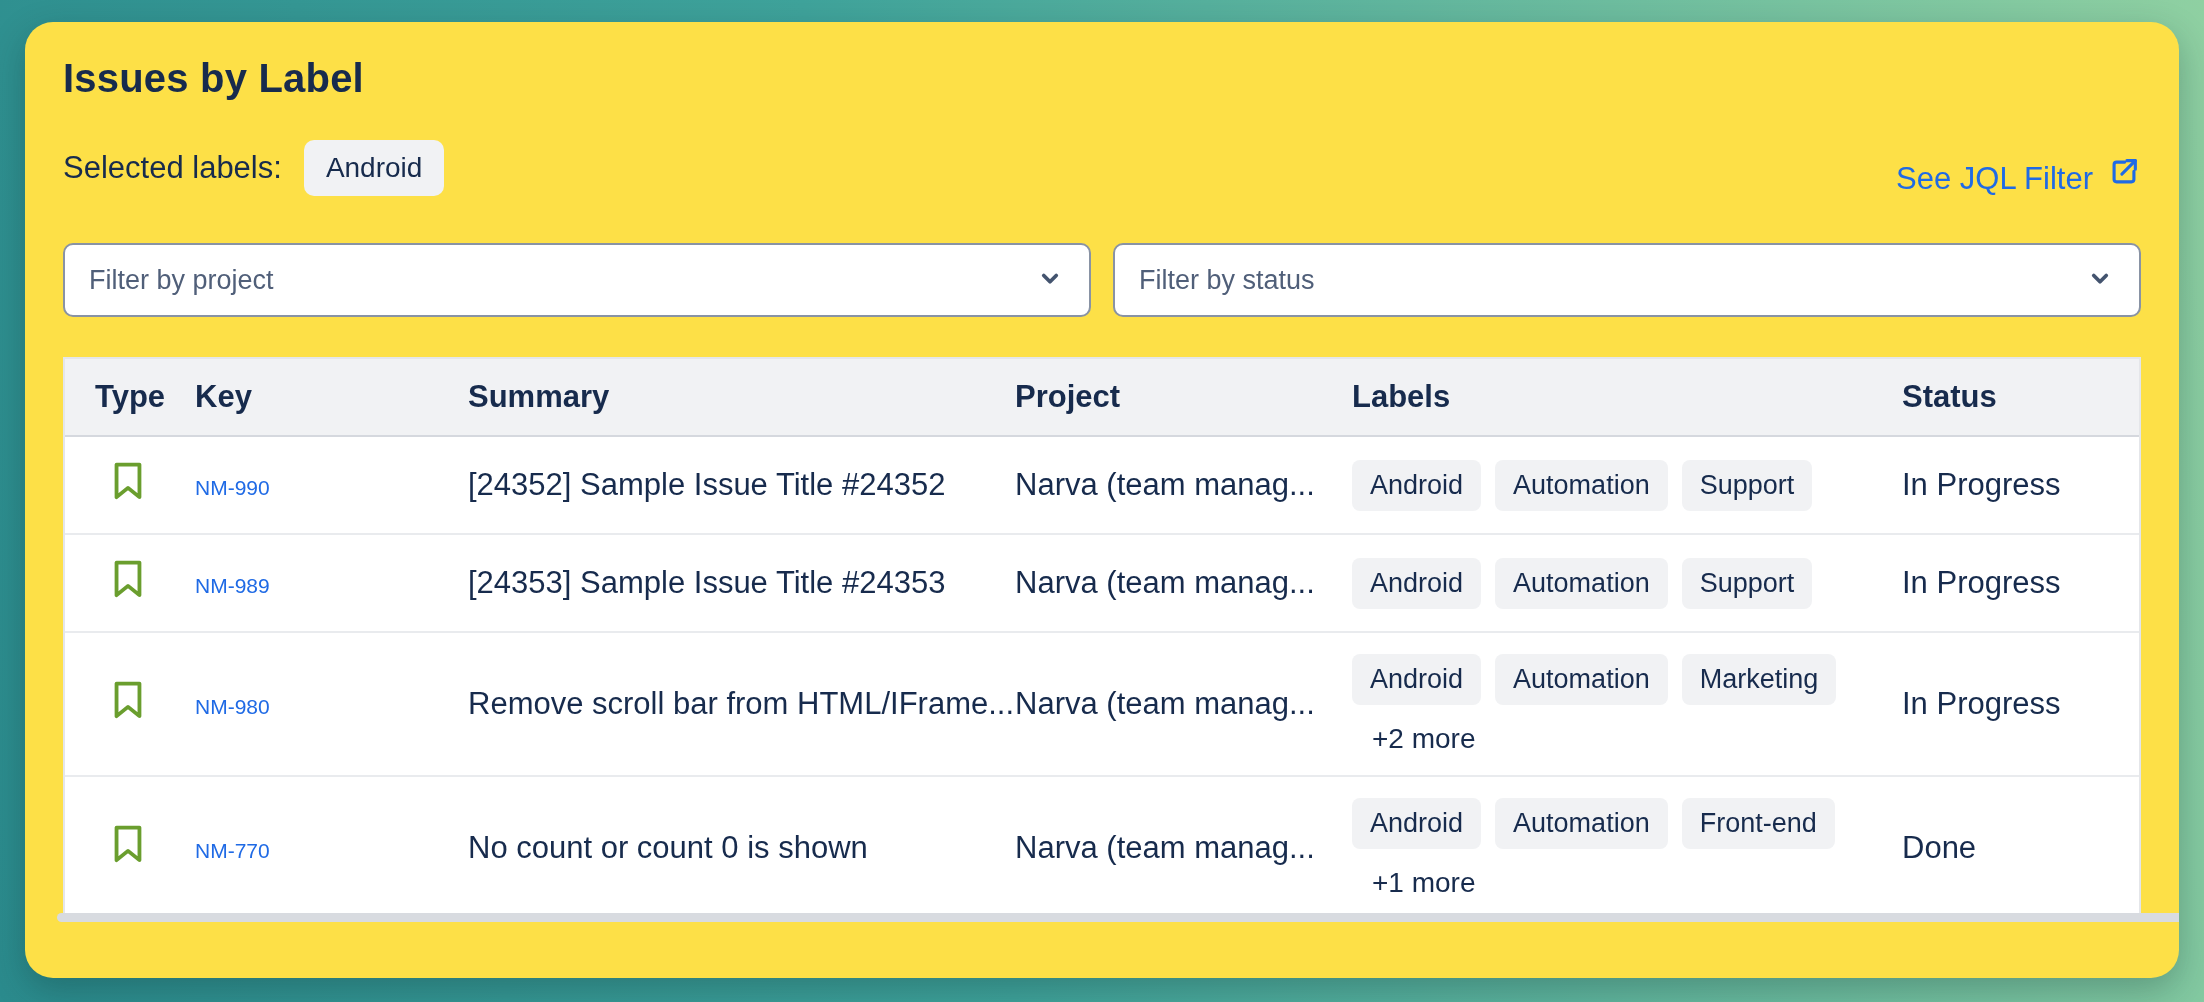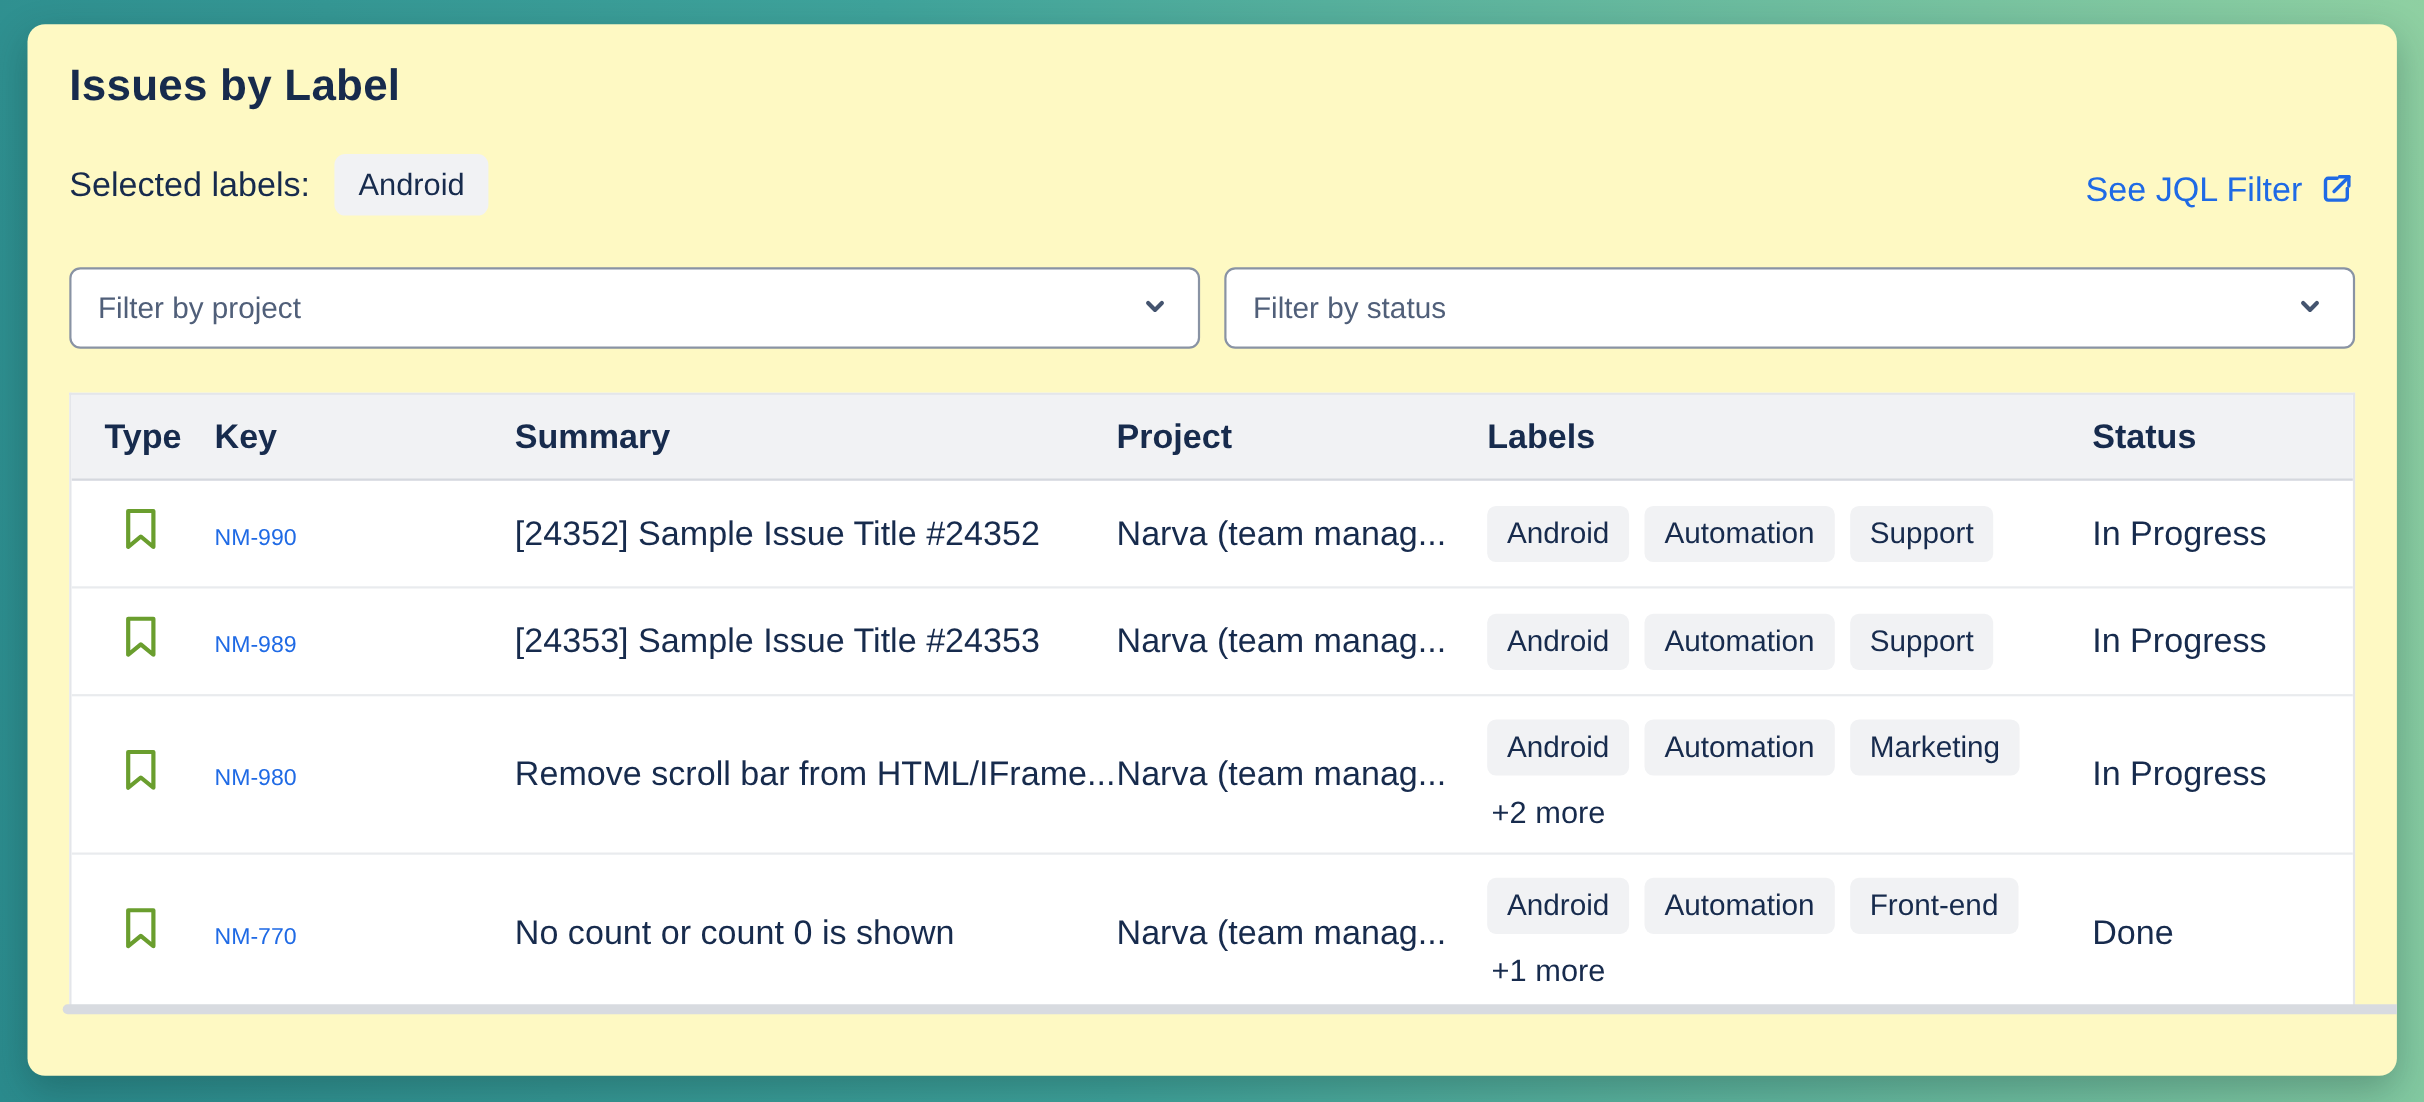--- a/index.html
+++ b/index.html
@@ -4,34 +4,34 @@
 <style>
   * { margin:0; padding:0; box-sizing:border-box; }
   html,body { width:2204px; height:1002px; overflow:hidden; }
   body {
     font-family:"Liberation Sans", sans-serif;
     background:linear-gradient(78deg, #2b8b8d 0%, #3fa39b 42%, #8fd0a2 100%);
     color:#172B4D;
   }
   .panel {
     position:absolute; left:25px; top:22px; width:2154px; height:956px;
-    background:#fef9c3; border-radius:16px;
+    background:#fde047; border-radius:28px;
     box-shadow:0 12px 34px rgba(10,40,40,.28);
     padding:34px 38px 0 38px; overflow:hidden;
   }
   .page-title { font-size:40px; font-weight:700; color:#172B4D; letter-spacing:.2px; }
 
   .labels-bar { margin-top:38px; display:flex; align-items:center; justify-content:space-between; }
   .labels-left { display:flex; align-items:center; gap:22px; font-size:31px; color:#172B4D; }
   .selected-chip {
     background:#F1F2F4; border-radius:10px; padding:12px 22px;
     font-size:28px; color:#172B4D; display:inline-block;
   }
   .jql-link {
-    display:flex; align-items:flex-start; gap:14px; color:#1F6AE5;
+    display:flex; align-items:flex-end; gap:14px; color:#1F6AE5;
     font-size:31px; font-weight:500; cursor:pointer; margin-top:16px;
   }
 
   .filter-row { margin-top:46px; display:flex; gap:22px; }
   .control {
     flex:1; height:74px; border:2px solid #8993A4; border-radius:10px;
     display:flex; align-items:center; justify-content:space-between;
     padding:0 24px; background:#fff;
   }
   .control .ph { font-size:27px; color:#505F79; }
@@ -61,21 +61,21 @@
   .trow.tall { height:144px; }
   .cell { font-size:31px; color:#172B4D; }
   .type-cell { padding-left:45px; display:flex; align-items:center; }
   .key-link { color:#1F6AE5; font-size:21px; text-decoration:none; cursor:pointer; }
   .labels-cell { display:flex; flex-direction:column; justify-content:center; gap:18px; }
   .chip-row { display:flex; gap:14px; }
   .chip {
     background:#F1F2F4; border-radius:8px; padding:10px 18px;
     font-size:27px; color:#172B4D; white-space:nowrap;
   }
-  .more-link { font-size:28px; font-weight:500; color:#172B4D; margin-left:4px; cursor:pointer; }
+  .more-link { font-size:28px; font-weight:500; color:#172B4D; margin-left:20px; cursor:pointer; }
 
   .hscrollbar {
     position:absolute; left:32px; bottom:56px; width:2140px; height:9px;
     background:#D8DBE0; border-radius:5px;
   }
 </style>
 </head>
 <body>
 
 <div class="panel">

